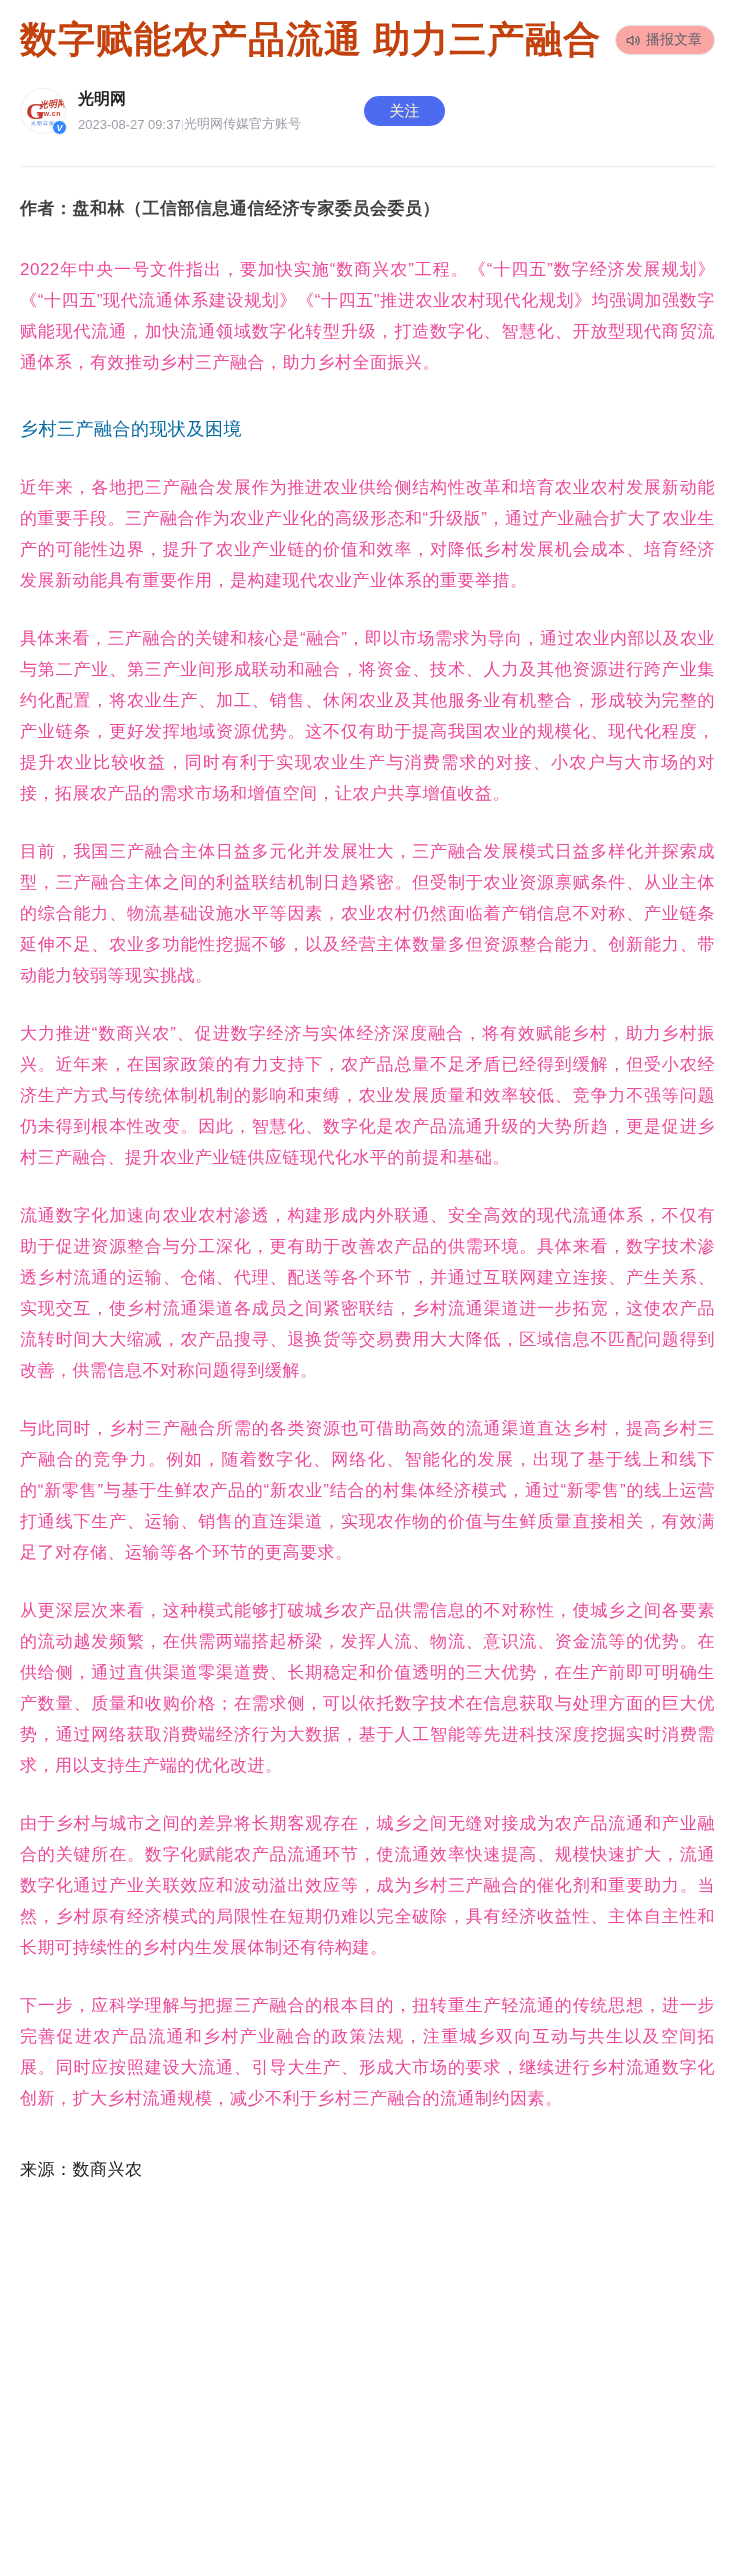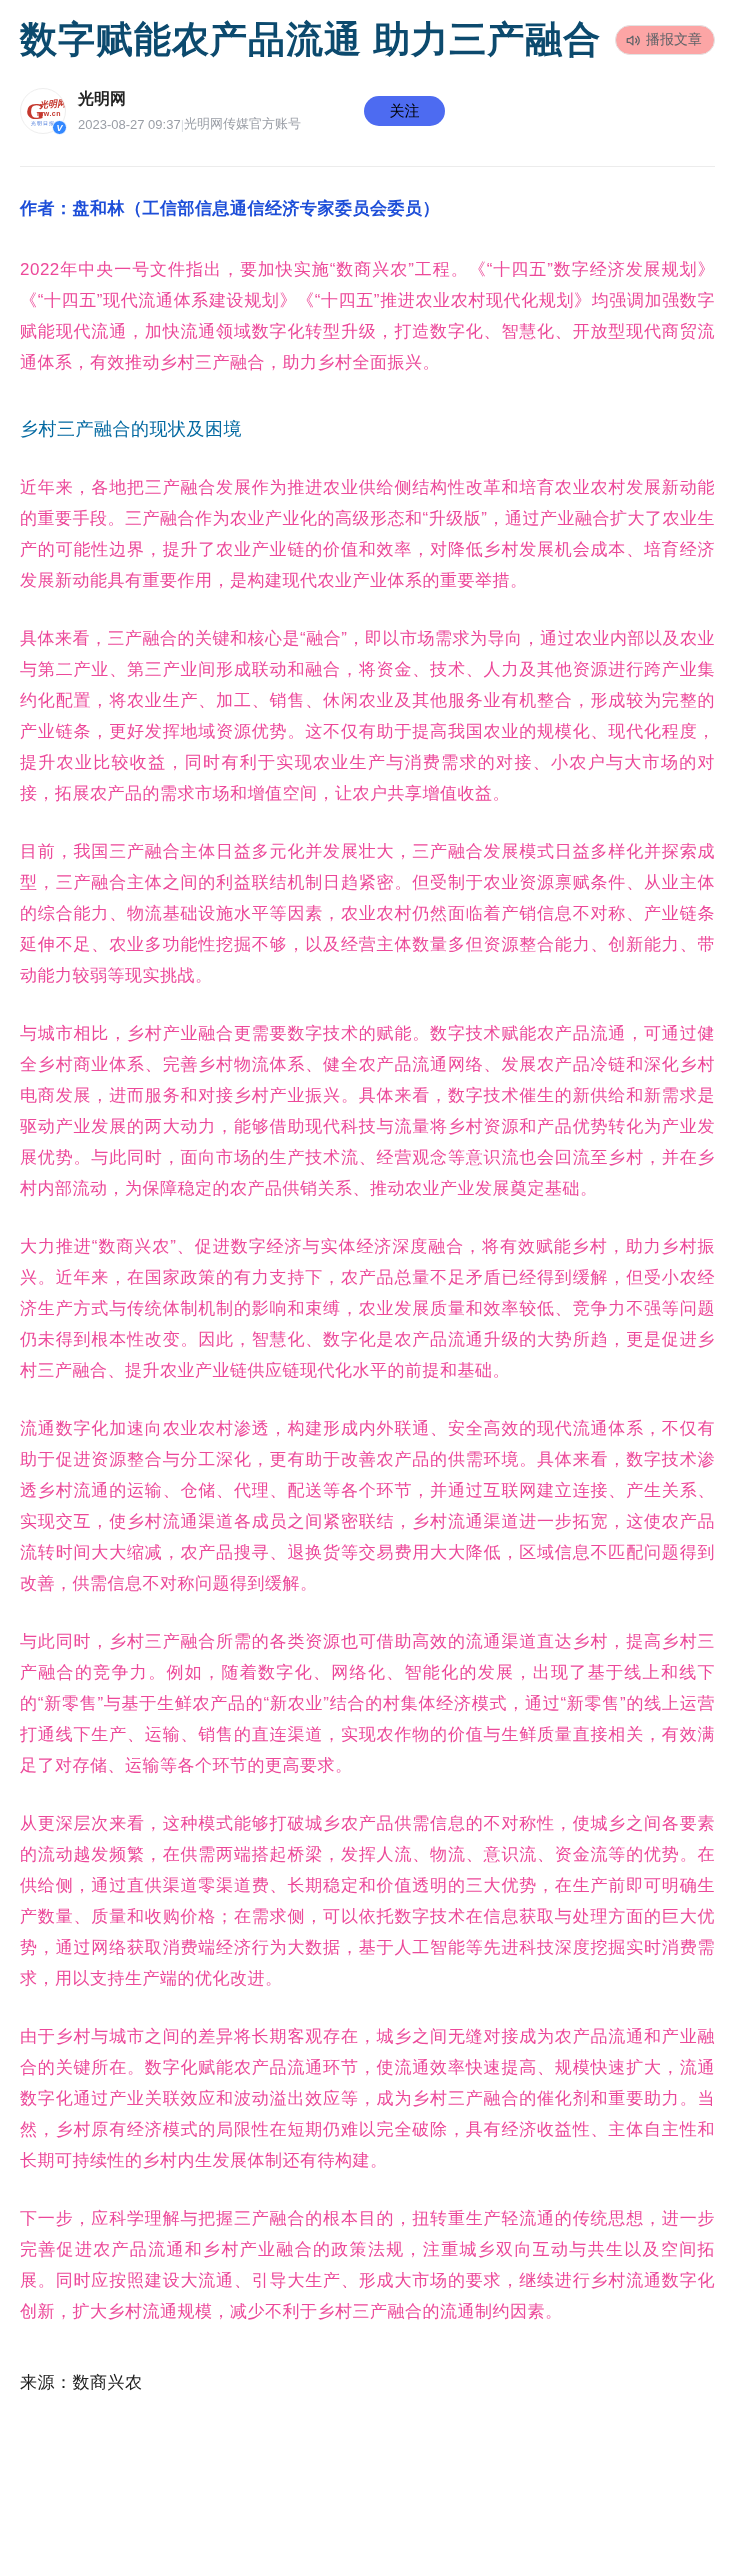--- a/index.html
+++ b/index.html
@@ -9,21 +9,21 @@
     font-family: "Liberation Sans", sans-serif;
     color: #222;
   }
   .page { width: 735px; padding: 14px 20px 30px 20px; }
 
   
   .title-row { display: flex; align-items: center; justify-content: space-between; margin-top: 4px; }
   .article-title {
     font-size: 37px;
     font-weight: 700;
-    color: #0c4a6e;
+    color: #c2410c;
     letter-spacing: 1px;
     line-height: 1.2;
     white-space: nowrap;
     text-align: center;
   }
   .broadcast-pill {
     display: inline-flex; align-items: center; gap: 5px;
     border: 1px solid #e3e3e3; border-radius: 17px;
     padding: 5px 12px 5px 10px;
     background: #fca5a5; color: #5f6368; font-size: 14px;
@@ -65,31 +65,31 @@
     color: #fff; font-size: 9px; font-weight: 700;
     display: flex; align-items: center; justify-content: center;
     font-style: italic;
   }
   .pub-info { margin-left: 12px; width: 286px; }
   .publisher-name { font-size: 16px; font-weight: 700; color: #222; cursor: pointer; }
   .pub-meta { margin-top: 5px; font-size: 13px; color: #9a9ea6; display: flex; align-items: center; }
   .meta-sep { color: #dcdfe4; font-weight: 300; }
   .follow-btn {
     width: 81px; height: 30px; border: none; border-radius: 16px;
-    background: #4D6BF1; color: #000000; font-size: 15px;
+    background: #4D6BF1; color: #fef9c3; font-size: 15px;
     display: flex; align-items: center; justify-content: center;
     cursor: pointer; flex: none;
     font-family: "Liberation Sans", sans-serif;
   }
 
   .header-divider { border: none; border-top: 1px solid #ececec; margin: 32px 0 0 0; }
 
   
   .article-body { margin-top: 30px; }
-  .author-line { font-size: 17px; font-weight: 700; color: #1d4ed8; margin-bottom: 34px; letter-spacing: 0.5px; }
+  .author-line { font-size: 17px; font-weight: 700; color: #404040; margin-bottom: 34px; letter-spacing: 0.5px; }
   .article-body p.para {
     font-size: 17px; line-height: 31px; color: #ec4899;
     letter-spacing: 0.5px; text-align: justify;
     margin: 0 0 27px 0;
   }
   .article-body h2.section-heading {
     font-size: 18px; line-height: 31px; font-weight: 400; color: #0369a1;
     letter-spacing: 0.5px; margin: 36px 0 27px 0;
   }
   .source-line {
@@ -140,21 +140,20 @@
   <hr class="header-divider">
 
   <div class="article-body">
     <p class="author-line">作者：盘和林（工信部信息通信经济专家委员会委员）</p>
 
     <p class="para">2022年中央一号文件指出，要加快实施“数商兴农”工程。《“十四五”数字经济发展规划》《“十四五”现代流通体系建设规划》《“十四五”推进农业农村现代化规划》均强调加强数字赋能现代流通，加快流通领域数字化转型升级，打造数字化、智慧化、开放型现代商贸流通体系，有效推动乡村三产融合，助力乡村全面振兴。</p>
     <h2 class="section-heading">乡村三产融合的现状及困境</h2>
     <p class="para">近年来，各地把三产融合发展作为推进农业供给侧结构性改革和培育农业农村发展新动能的重要手段。三产融合作为农业产业化的高级形态和“升级版”，通过产业融合扩大了农业生产的可能性边界，提升了农业产业链的价值和效率，对降低乡村发展机会成本、培育经济发展新动能具有重要作用，是构建现代农业产业体系的重要举措。</p>
     <p class="para">具体来看，三产融合的关键和核心是“融合”，即以市场需求为导向，通过农业内部以及农业与第二产业、第三产业间形成联动和融合，将资金、技术、人力及其他资源进行跨产业集约化配置，将农业生产、加工、销售、休闲农业及其他服务业有机整合，形成较为完整的产业链条，更好发挥地域资源优势。这不仅有助于提高我国农业的规模化、现代化程度，提升农业比较收益，同时有利于实现农业生产与消费需求的对接、小农户与大市场的对接，拓展农产品的需求市场和增值空间，让农户共享增值收益。</p>
     <p class="para">目前，我国三产融合主体日益多元化并发展壮大，三产融合发展模式日益多样化并探索成型，三产融合主体之间的利益联结机制日趋紧密。但受制于农业资源禀赋条件、从业主体的综合能力、物流基础设施水平等因素，农业农村仍然面临着产销信息不对称、产业链条延伸不足、农业多功能性挖掘不够，以及经营主体数量多但资源整合能力、创新能力、带动能力较弱等现实挑战。</p>
-    <p class="para">与城市相比，乡村产业融合更需要数字技术的赋能。数字技术赋能农产品流通，可通过健全乡村商业体系、完善乡村物流体系、健全农产品流通网络、发展农产品冷链和深化乡村电商发展，进而服务和对接乡村产业振兴。具体来看，数字技术催生的新供给和新需求是驱动产业发展的两大动力，能够借助现代科技与流量将乡村资源和产品优势转化为产业发展优势。与此同时，面向市场的生产技术流、经营观念等意识流也会回流至乡村，并在乡村内部流动，为保障稳定的农产品供销关系、推动农业产业发展奠定基础。</p>
     <p class="para">大力推进“数商兴农”、促进数字经济与实体经济深度融合，将有效赋能乡村，助力乡村振兴。近年来，在国家政策的有力支持下，农产品总量不足矛盾已经得到缓解，但受小农经济生产方式与传统体制机制的影响和束缚，农业发展质量和效率较低、竞争力不强等问题仍未得到根本性改变。因此，智慧化、数字化是农产品流通升级的大势所趋，更是促进乡村三产融合、提升农业产业链供应链现代化水平的前提和基础。</p>
     <p class="para">流通数字化加速向农业农村渗透，构建形成内外联通、安全高效的现代流通体系，不仅有助于促进资源整合与分工深化，更有助于改善农产品的供需环境。具体来看，数字技术渗透乡村流通的运输、仓储、代理、配送等各个环节，并通过互联网建立连接、产生关系、实现交互，使乡村流通渠道各成员之间紧密联结，乡村流通渠道进一步拓宽，这使农产品流转时间大大缩减，农产品搜寻、退换货等交易费用大大降低，区域信息不匹配问题得到改善，供需信息不对称问题得到缓解。</p>
     <p class="para">与此同时，乡村三产融合所需的各类资源也可借助高效的流通渠道直达乡村，提高乡村三产融合的竞争力。例如，随着数字化、网络化、智能化的发展，出现了基于线上和线下的“新零售”与基于生鲜农产品的“新农业”结合的村集体经济模式，通过“新零售”的线上运营打通线下生产、运输、销售的直连渠道，实现农作物的价值与生鲜质量直接相关，有效满足了对存储、运输等各个环节的更高要求。</p>
     <p class="para">从更深层次来看，这种模式能够打破城乡农产品供需信息的不对称性，使城乡之间各要素的流动越发频繁，在供需两端搭起桥梁，发挥人流、物流、意识流、资金流等的优势。在供给侧，通过直供渠道零渠道费、长期稳定和价值透明的三大优势，在生产前即可明确生产数量、质量和收购价格；在需求侧，可以依托数字技术在信息获取与处理方面的巨大优势，通过网络获取消费端经济行为大数据，基于人工智能等先进科技深度挖掘实时消费需求，用以支持生产端的优化改进。</p>
     <p class="para">由于乡村与城市之间的差异将长期客观存在，城乡之间无缝对接成为农产品流通和产业融合的关键所在。数字化赋能农产品流通环节，使流通效率快速提高、规模快速扩大，流通数字化通过产业关联效应和波动溢出效应等，成为乡村三产融合的催化剂和重要助力。当然，乡村原有经济模式的局限性在短期仍难以完全破除，具有经济收益性、主体自主性和长期可持续性的乡村内生发展体制还有待构建。</p>
     <p class="para">下一步，应科学理解与把握三产融合的根本目的，扭转重生产轻流通的传统思想，进一步完善促进农产品流通和乡村产业融合的政策法规，注重城乡双向互动与共生以及空间拓展。同时应按照建设大流通、引导大生产、形成大市场的要求，继续进行乡村流通数字化创新，扩大乡村流通规模，减少不利于乡村三产融合的流通制约因素。</p>
 
     <p class="source-line">来源：数商兴农</p>
   </div>
 

